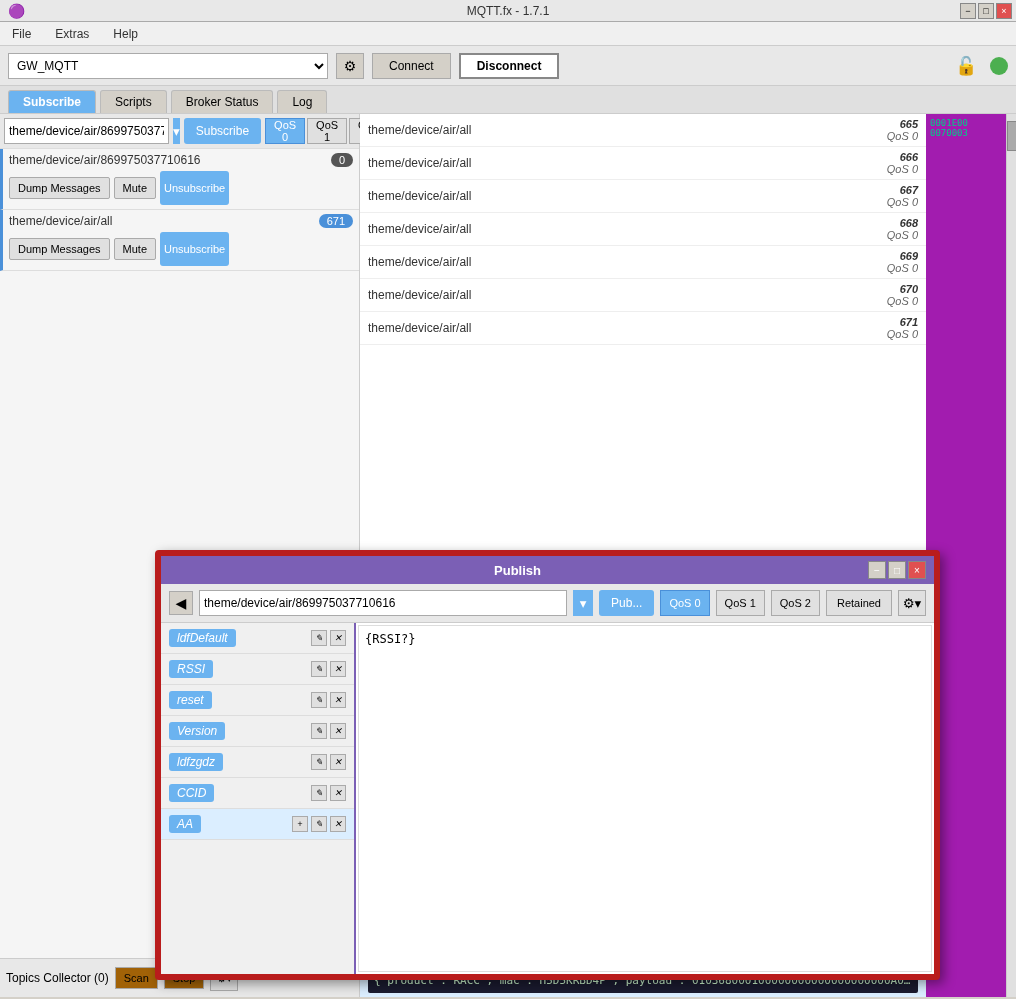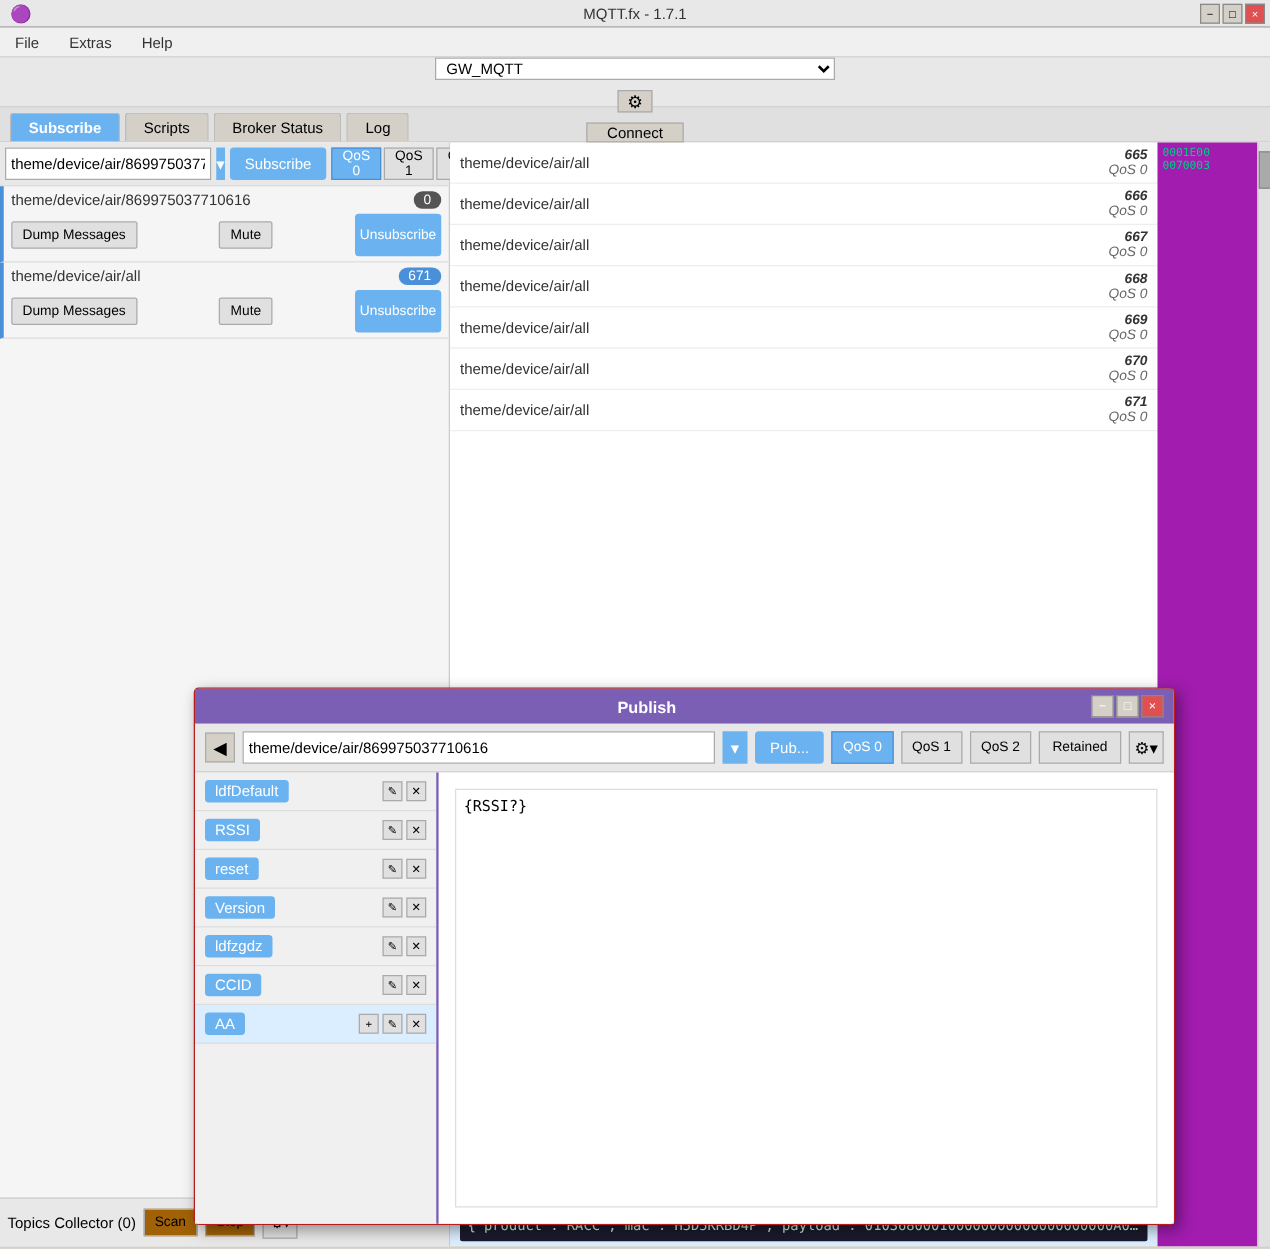--- a/index.html
+++ b/index.html
@@ -46,21 +46,20 @@
 
     
     .toolbar {
       background: #e8e8e8;
       height: 40px;
       display: flex;
       align-items: center;
       padding: 0 8px;
       gap: 8px;
       border-bottom: 1px solid #ccc;
-      flex-direction: column;
     }
     .connection-select {
       width: 320px;
       height: 26px;
       border: 1px solid #aaa;
       background: #fff;
       padding: 0 4px;
       font-size: 12px;
     }
     .gear-btn {
@@ -195,21 +194,21 @@
     }
     .sub-topic { font-size: 12px; color: #333; }
     .sub-count {
       background: #555;
       color: #fff;
       border-radius: 10px;
       padding: 1px 8px;
       font-size: 11px;
     }
     .sub-count.blue { background: #4a90d9; }
-    .sub-actions { display: flex; gap: 4px; align-items: center; justify-content: space-between; }
+    .sub-actions { display: flex; gap: 4px; align-items: center; }
     .dump-btn, .mute-btn {
       height: 22px; padding: 0 8px;
       background: #e0e0e0;
       border: 1px solid #aaa;
       cursor: pointer; font-size: 11px;
       border-radius: 2px;
     }
     .unsub-btn {
       height: 34px; padding: 0 4px;
       background: #6bb3f0;
@@ -285,21 +284,21 @@
     }
 
     
     .publish-overlay {
       position: absolute;
       left: 155px;
       top: 550px;
       width: 785px;
       height: 430px;
       background: #f0f0f0;
-      border: 1px solid #b91c1c;
+      border: 6px solid #b91c1c;
       border-radius: 4px;
       box-shadow: 4px 4px 12px rgba(0,0,0,0.4);
       display: flex;
       flex-direction: column;
       z-index: 100;
     }
     .publish-title-bar {
       background: #7b5fb5;
       color: #fff;
       display: flex;
@@ -376,20 +375,21 @@
 
     .publish-content {
       display: flex;
       flex: 1;
     }
     .left-sidebar {
       width: 195px;
       border-right: 2px solid #7b5fb5;
       background: #f0f0f0;
       overflow-y: auto;
+      font-style: italic;
     }
     .sidebar-item-pub {
       padding: 6px 8px;
       border-bottom: 1px solid #ddd;
       display: flex;
       align-items: center;
       justify-content: space-between;
     }
     .sidebar-item-pub .item-label {
       font-size: 12px;
@@ -405,21 +405,21 @@
     .item-icon {
       width: 16px; height: 16px;
       border: 1px solid #aaa;
       background: #e0e0e0;
       display: flex; align-items: center; justify-content: center;
       font-size: 9px; cursor: pointer;
     }
 
     .publish-editor {
       flex: 1;
-      padding: 13px;
+      padding: 2px;
       background: #fff;
     }
     .publish-editor textarea {
       width: 100%;
       height: 100%;
       border: 1px solid #ddd;
       padding: 6px;
       font-size: 12px;
       font-family: monospace;
       resize: none;

